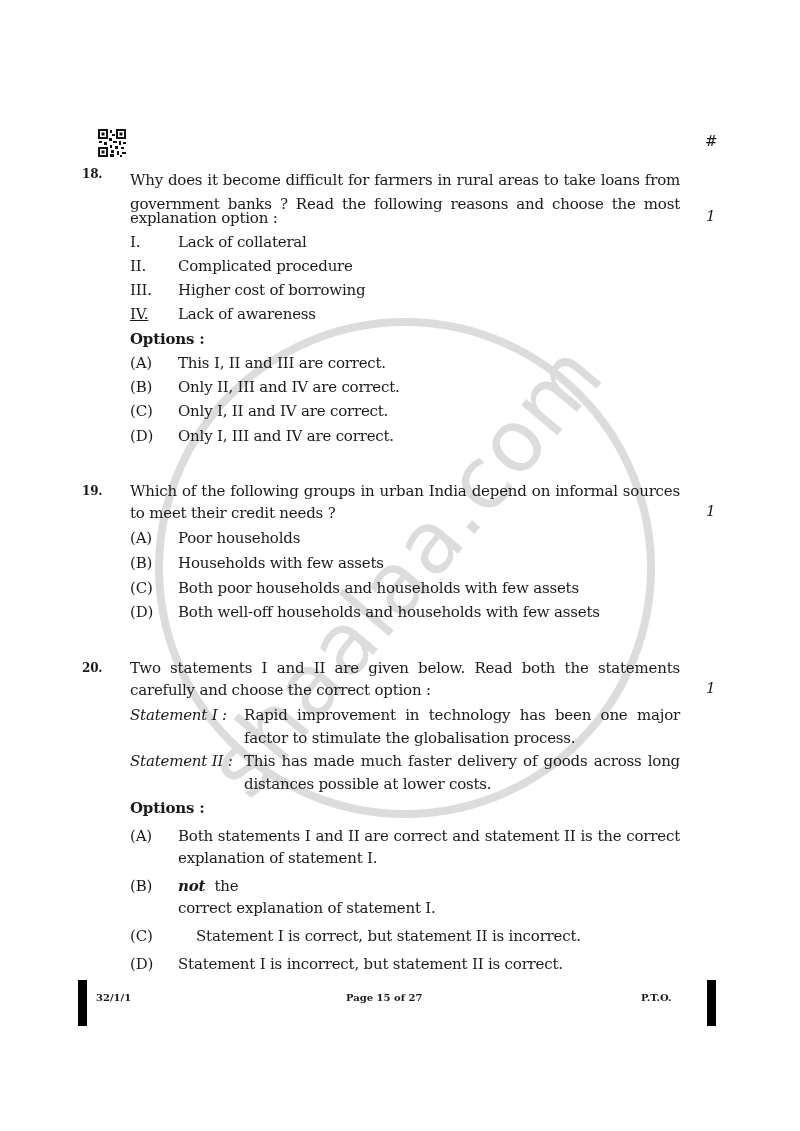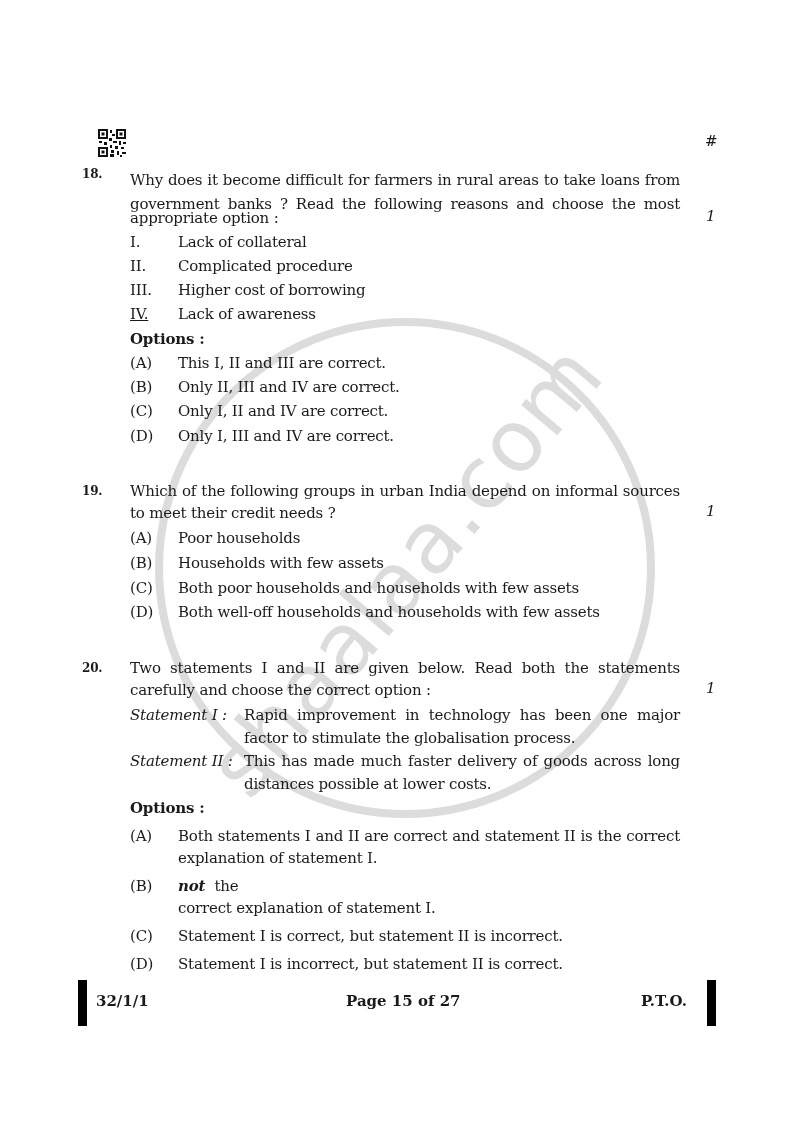--- a/index.html
+++ b/index.html
@@ -12,21 +12,21 @@
   .qnum { font-weight: bold; font-size: 12px; }
   .mark { font-style: italic; font-size: 15px; }
   .bold { font-weight: bold; }
   .ital { font-style: italic; }
   .watermark-circle { position: absolute; left: 155px; top: 318px; width: 484px; height: 484px;
         border: 8px solid #dcdcdc; border-radius: 50%; box-sizing: content-box; pointer-events: none; }
   .watermark-text { position: absolute; left: 405px; top: 570px; transform: translate(-50%, -50%) rotate(-50deg);
         font-family: "DejaVu Sans", "Liberation Sans", sans-serif; font-size: 86px; color: #dcdcdc;
         white-space: nowrap; pointer-events: none; letter-spacing: 1px; }
   .bar { position: absolute; background: #000; width: 9px; height: 46px; }
-  .footer-txt { font-weight: bold; font-size: 15px; }
+  .footer-txt { font-weight: bold; font-size: 10px; }
   .qr { position: absolute; left: 98px; top: 129px; width: 28px; height: 28px; }
   .content { position: relative; z-index: 2; }
 </style>
 </head>
 <body>
 
 <div class="page">
 
   <div class="watermark-circle"></div>
   <div class="watermark-text">shaalaa.com</div>
@@ -59,21 +59,21 @@
         <rect x="24" y="23" width="4" height="2" fill="#111"></rect>
       <rect x="12" y="25" width="4" height="3" fill="#111"></rect>
         <rect x="22" y="26" width="2" height="2" fill="#111"></rect>
     </svg>
     <div class="abs txt" style="left:705px; top:130px;">#</div>
 
     <section>
       <div class="abs qnum txt" style="left:82px; top:163px;">18.</div>
       <div class="abs txt just" style="left:130px; top:163px; width:550px;margin-top:6px;">Why does it become difficult for farmers in rural areas to take loans from</div>
       <div class="abs txt just" style="left:130px; top:185px; width:550px;margin-top:8px;">government banks ? Read the following reasons and choose the most</div>
-      <div class="abs txt" style="left:130px; top:207px;">appropriate option :</div>
+      <div class="abs txt" style="left:130px; top:207px;">explanation option :</div>
       <div class="abs mark" style="left:706px; top:207px;">1</div>
 
       <div class="abs txt" style="left:130px; top:231px;">I.</div>
       <div class="abs txt" style="left:178px; top:231px;">Lack of collateral</div>
       <div class="abs txt" style="left:130px; top:255px;">II.</div>
       <div class="abs txt" style="left:178px; top:255px;">Complicated procedure</div>
       <div class="abs txt" style="left:130px; top:279px;">III.</div>
       <div class="abs txt" style="left:178px; top:279px;">Higher cost of borrowing</div>
       <div class="abs txt" style="left:130px; top:303px;text-decoration:underline;">IV.</div>
       <div class="abs txt" style="left:178px; top:303px;">Lack of awareness</div>
@@ -126,21 +126,21 @@
       <div class="abs txt just" style="left:178px; top:825px; width:502px;">Both statements I and II are correct and statement II is the correct</div>
       <div class="abs txt" style="left:178px; top:847px;">explanation of statement I.</div>
 
       <div class="abs txt" style="left:130px; top:875px;">(B)</div>
       <div class="abs txt" style="left:178px; top:875px; width:502px; display:flex; justify-content:space-between;">
         <span><b><i>not</i></b>&nbsp;&nbsp;<span>the</span></span>
       </div>
       <div class="abs txt" style="left:178px; top:897px;">correct explanation of statement I.</div>
 
       <div class="abs txt" style="left:130px; top:925px;">(C)</div>
-      <div class="abs txt" style="left:178px; top:925px;text-align:center;">Statement I is correct, but statement II is incorrect.</div>
+      <div class="abs txt" style="left:196px; top:925px;text-align:center;">Statement I is correct, but statement II is incorrect.</div>
 
       <div class="abs txt" style="left:130px; top:953px;">(D)</div>
       <div class="abs txt" style="left:178px; top:953px;">Statement I is incorrect, but statement II is correct.</div>
     </section>
 
     <footer>
       <div class="bar" style="left:78px; top:980px;"></div>
       <div class="abs footer-txt" style="left:96px; top:992px;">32/1/1</div>
       <div class="abs footer-txt" style="left:346px; top:992px;">Page 15 of 27</div>
       <div class="abs footer-txt" style="left:641px; top:992px;">P.T.O.</div>

